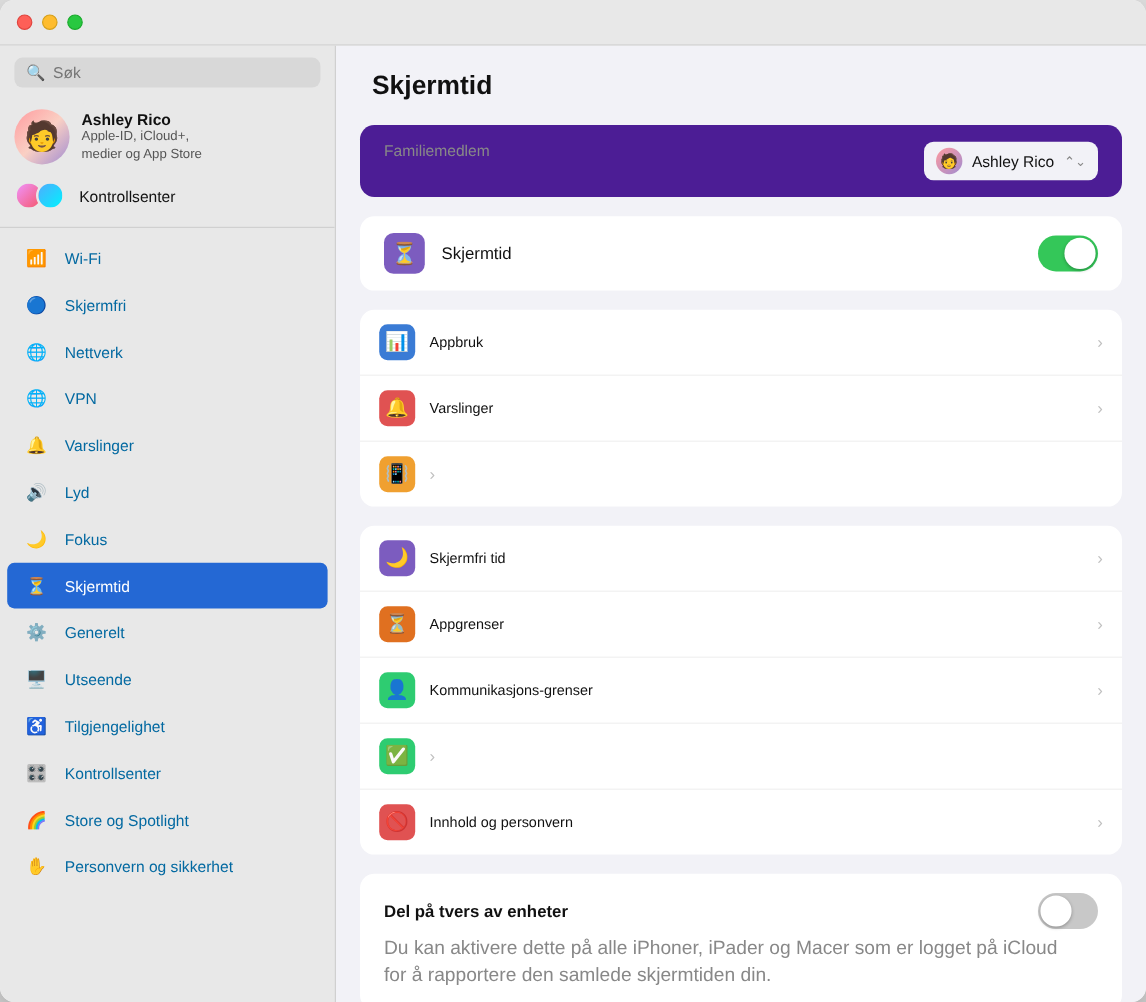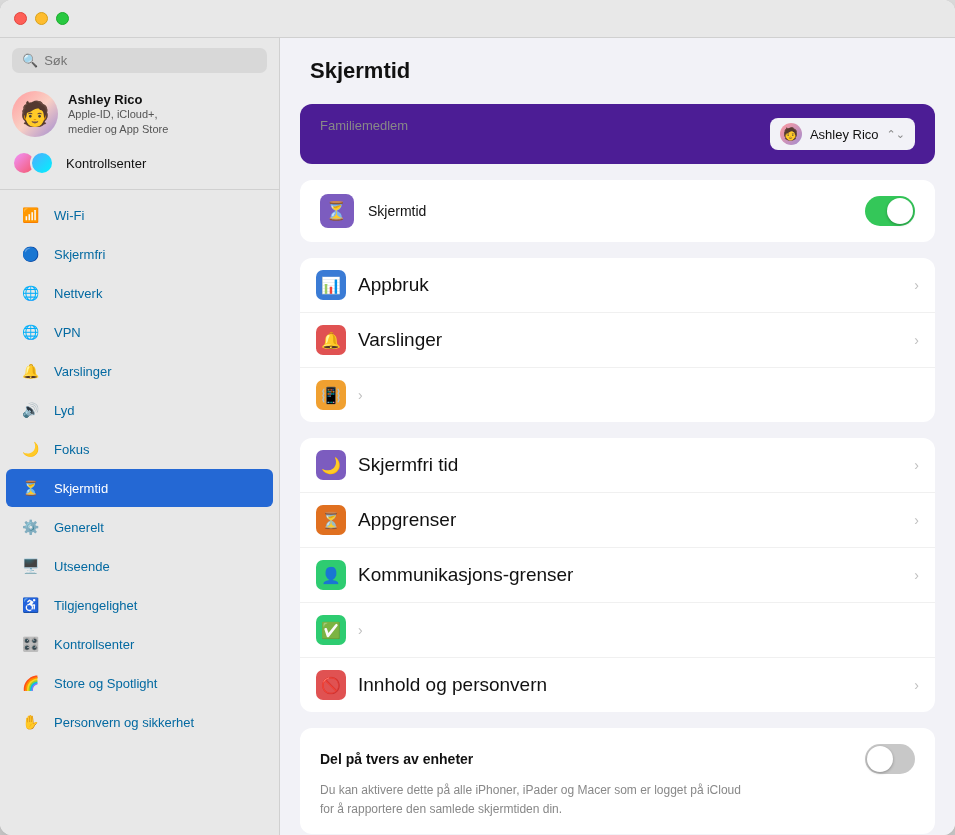--- a/index.html
+++ b/index.html
@@ -290,21 +290,21 @@
       width: 30px;
       height: 30px;
       border-radius: 7px;
       display: flex;
       align-items: center;
       justify-content: center;
       font-size: 16px;
       flex-shrink: 0;
     }
     .menu-item-label {
-      font-size: 19px;
+      font-size: 12px;
       color: #111;
       flex: 1;
     }
     .chevron-right {
       color: #c0c0c0;
       font-size: 14px;
     }
     
     .share-card {
       background: white;
@@ -317,21 +317,21 @@
       align-items: center;
       justify-content: space-between;
       margin-bottom: 6px;
     }
     .share-title {
       font-size: 14px;
       font-weight: 600;
       color: #111;
     }
     .share-desc {
-      font-size: 12px;
+      font-size: 16px;
       color: #888;
       line-height: 1.4;
     }
   </style>
 </head>
 <body>
 
 <div class="window">
 
   <div class="titlebar">

